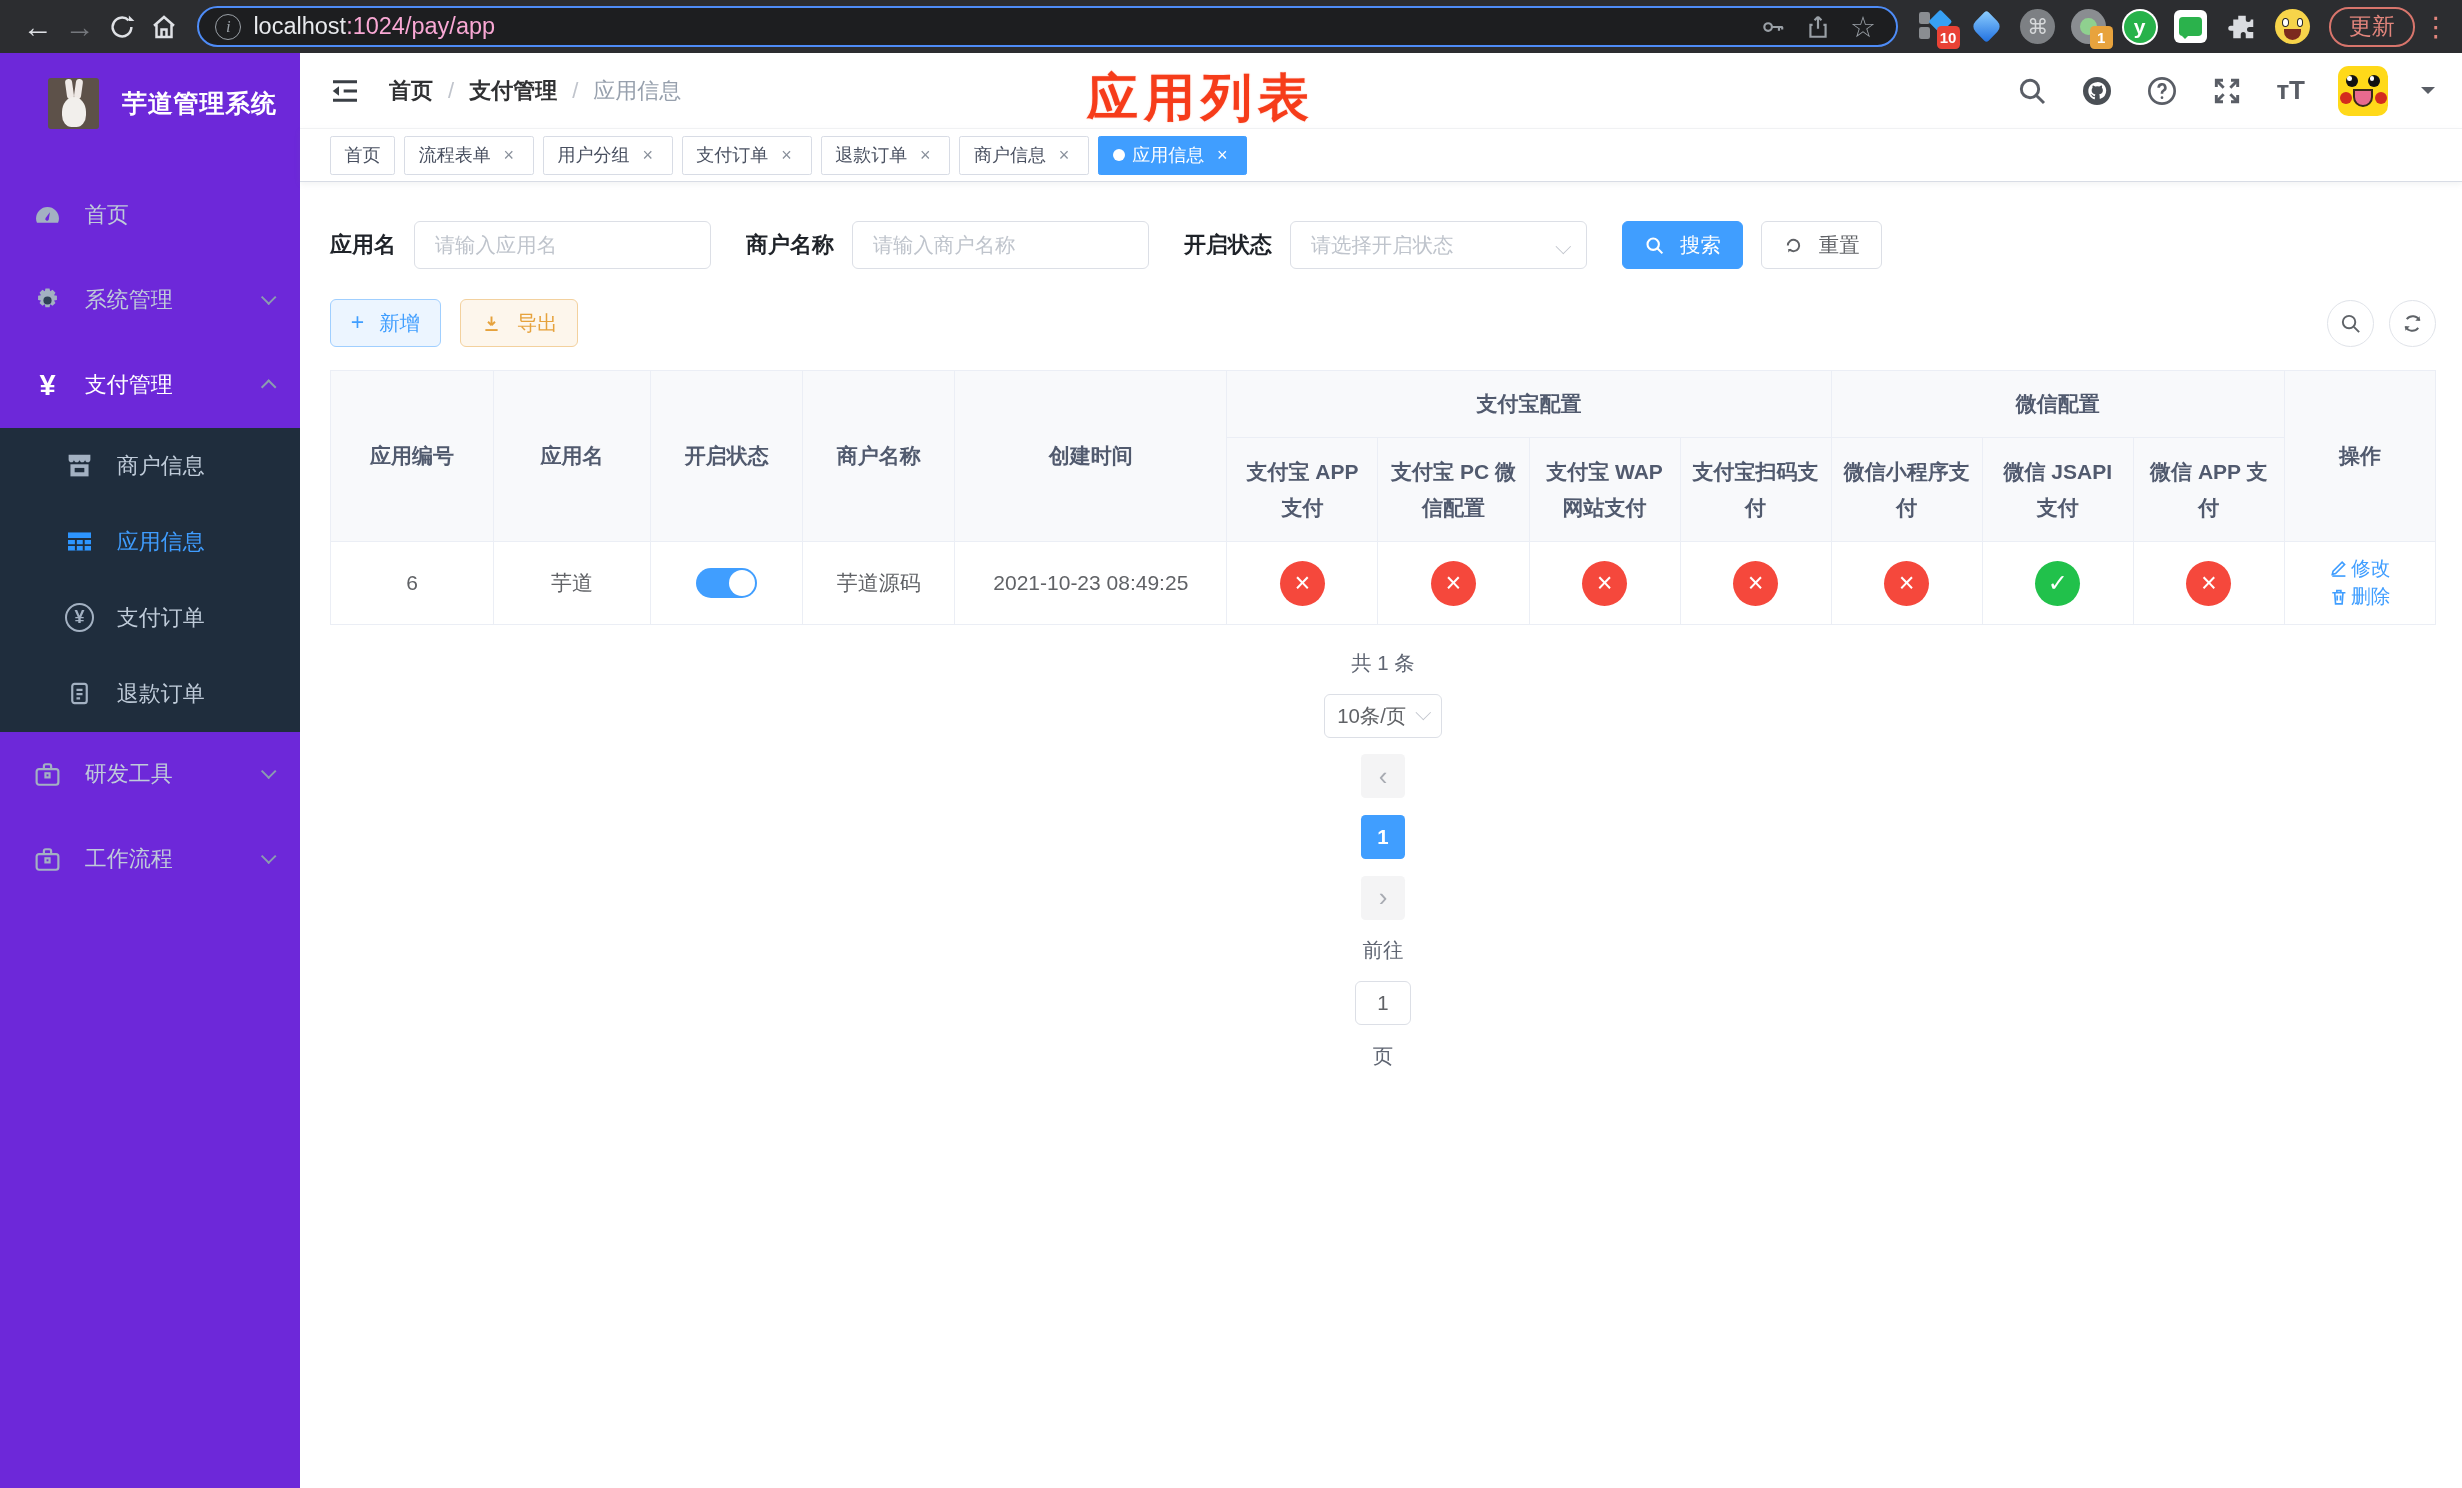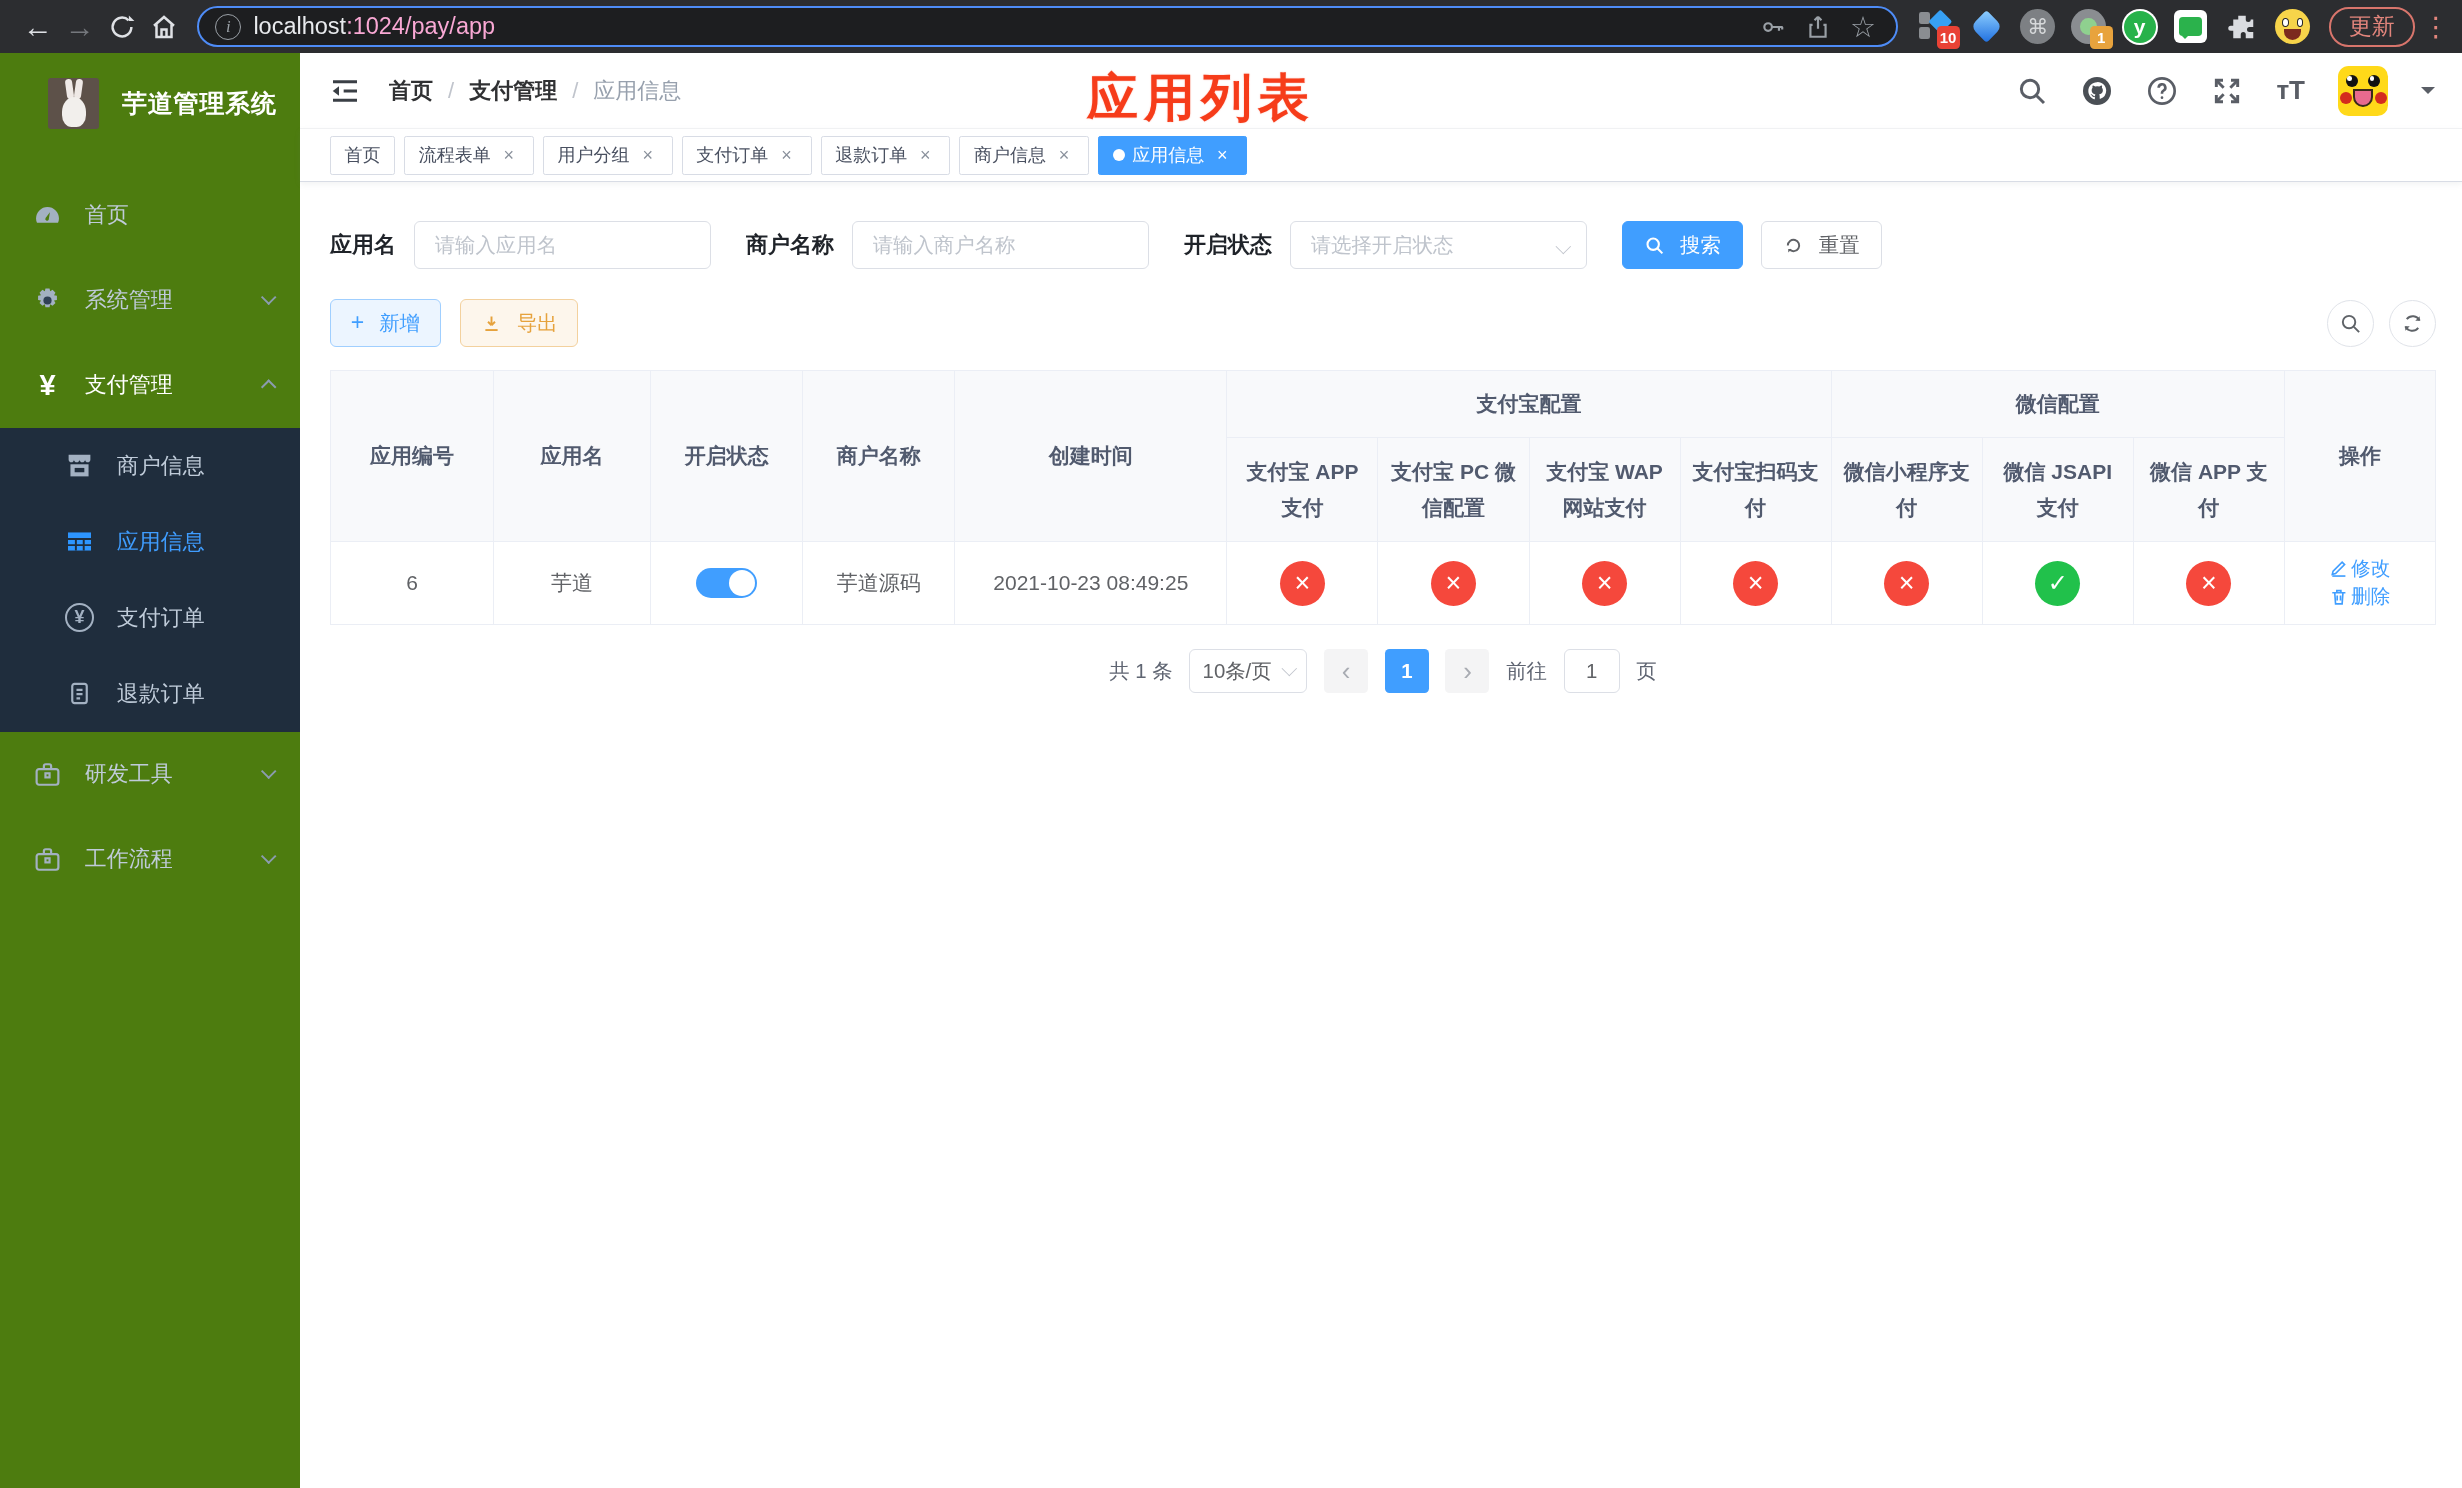--- a/index.html
+++ b/index.html
@@ -67,21 +67,21 @@
   .ext-emoji .e1 { left:6.8px; } .ext-emoji .e2 { right:6.8px; }
   .ext-emoji .m { position:absolute; left:9px; bottom:4.5px; width:16.7px; height:10.6px;
     background:#7c2a1e; border-radius:0 0 9px 9px; }
   .update-pill { flex:0 0 auto; margin:0 7.6px 0 10.6px; height:40px; padding:6px 18px;
     border:2.3px solid #d8756c; border-radius:19.7px; color:#e2857c; font-size:23px;
     display:flex; align-items:center; }
   .menu-dots { flex:0 0 auto; color:#e2857c; font-size:27px; width:23px; text-align:center; }
   .menu-dots::after { content:"⋮"; }
 
   
-  .sidebar { position:absolute; top:53px; left:0; width:300px; bottom:0; background:#4d7c0f; }
+  .sidebar { position:absolute; top:53px; left:0; width:300px; bottom:0; background:#6d28d9; }
   .logo-row { height:100px; display:flex; align-items:center; padding-left:48px; gap:23px; }
   .logo-img { width:51px; height:51px; border-radius:3px; background:#5d5149; position:relative; overflow:hidden; }
   .rabbit-body { position:absolute; left:13.6px; bottom:1.5px; width:24px; height:30px; background:#f2efec; border-radius:50% 50% 40% 40%; }
   .rabbit-ear { position:absolute; top:1.5px; width:6.8px; height:19.7px; background:#efe9e6; border-radius:3.8px; }
   .rabbit-ear.l { left:18px; transform:rotate(-8deg); }
   .rabbit-ear.r { left:27px; transform:rotate(8deg); }
   .logo-title { color:#fff; font-size:25px; font-weight:700; letter-spacing:0.8px; }
   .menu { margin-top:19.7px; }
   .menu-item { height:85px; display:flex; align-items:center; padding:0 26px 0 30px;
     font-size:22px; color:#bfcbd9; cursor:pointer; }
@@ -188,21 +188,21 @@
   .status-dot.red { background:#f5483c; }
   .status-dot.red::after { content:"×"; font-size:27px; line-height:1; }
   .status-dot.green { background:#21c14b; }
   .status-dot.green::after { content:"✓"; font-size:24px; line-height:1; }
   .op-link { display:inline-flex; align-items:center; gap:2px; color:#409eff; font-size:19.7px;
     margin:0 7.6px; cursor:pointer; white-space:nowrap;justify-content:space-between; }
   .op-link svg { width:19.7px; height:19.7px; }
 
   
   .pagination { margin-top:24px; display:flex; justify-content:center; align-items:center;
-    gap:16.7px; font-size:20.4px; color:#5f6572; }
+    gap:16.7px; font-size:20.4px; color:#5f6572;flex-direction:column; }
   .pg-size { width:118px; height:44px; border:0.8px solid #dcdfe6; border-radius:6px;
     display:flex; align-items:center; justify-content:center; gap:12px; color:#606266; position:relative; }
   .pg-size .sel-chev { position:static; transform:rotate(45deg); margin-top:-6px; }
   .pg-btn { width:44px; height:44px; background:#f4f4f5; border-radius:4.5px; display:flex;
     align-items:center; justify-content:center; color:#a8abb2; font-size:26px; cursor:pointer; }
   .pg-prev::after { content:"‹"; }
   .pg-next::after { content:"›"; }
   .pg-page { width:44px; height:44px; background:#409eff; color:#fff; font-weight:700; font-size:20.4px;
     border-radius:4.5px; display:flex; align-items:center; justify-content:center; cursor:pointer; }
   .goto-input { width:56px; height:44px; border:0.8px solid #dcdfe6; border-radius:6px;

